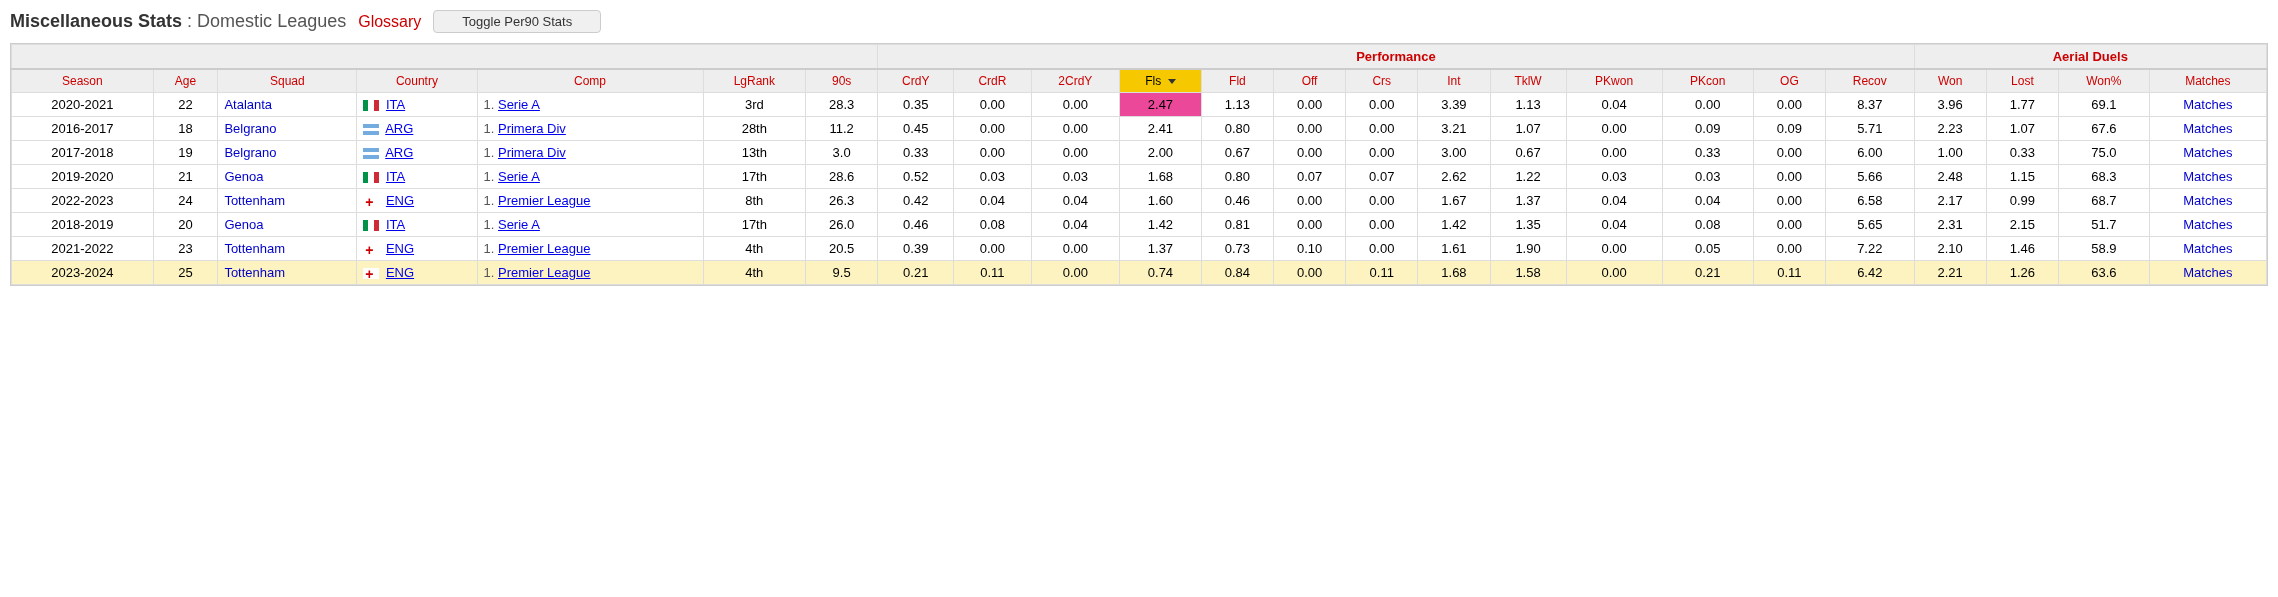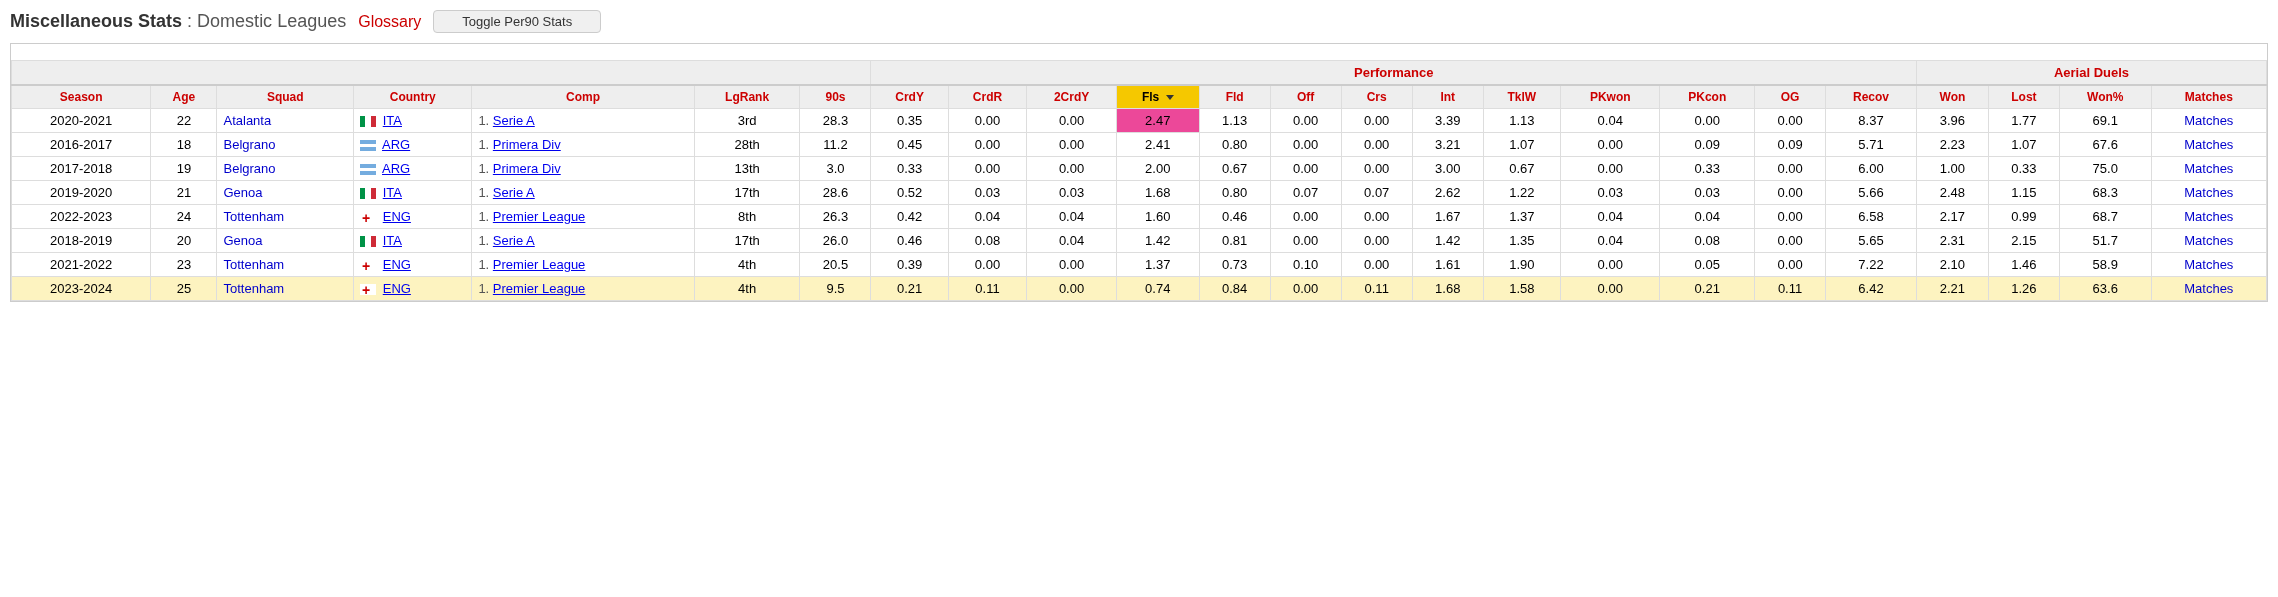--- a/index.html
+++ b/index.html
@@ -43,21 +43,20 @@
     }
     .table-wrapper {
       width: 100%;
       overflow-x: auto;
       border: 1px solid #ccc;
     }
     table {
       border-collapse: collapse;
       width: 100%;
       font-size: 13px;
-      margin-top: 16px;
     }
     th, td {
       border: 1px solid #ddd;
       padding: 4px 6px;
       text-align: center;
       white-space: nowrap;
     }
     thead tr.group-header th {
       background: #eee;
       font-weight: bold;
@@ -68,21 +67,21 @@
       background: #eee;
       color: #c00;
     }
     thead tr.group-header th.aerial-group {
       background: #eee;
       color: #c00;
     }
     thead tr.col-header th {
       background: #eee;
       color: #c00;
-      font-weight: bold;
+      font-weight: normal;
       font-size: 12px;
     }
     thead tr.col-header th.sorted {
       background: #f5c800;
       color: #000;
     }
     tbody tr:nth-child(odd) {
       background: #fff;
     }
     tbody tr:nth-child(even) {

